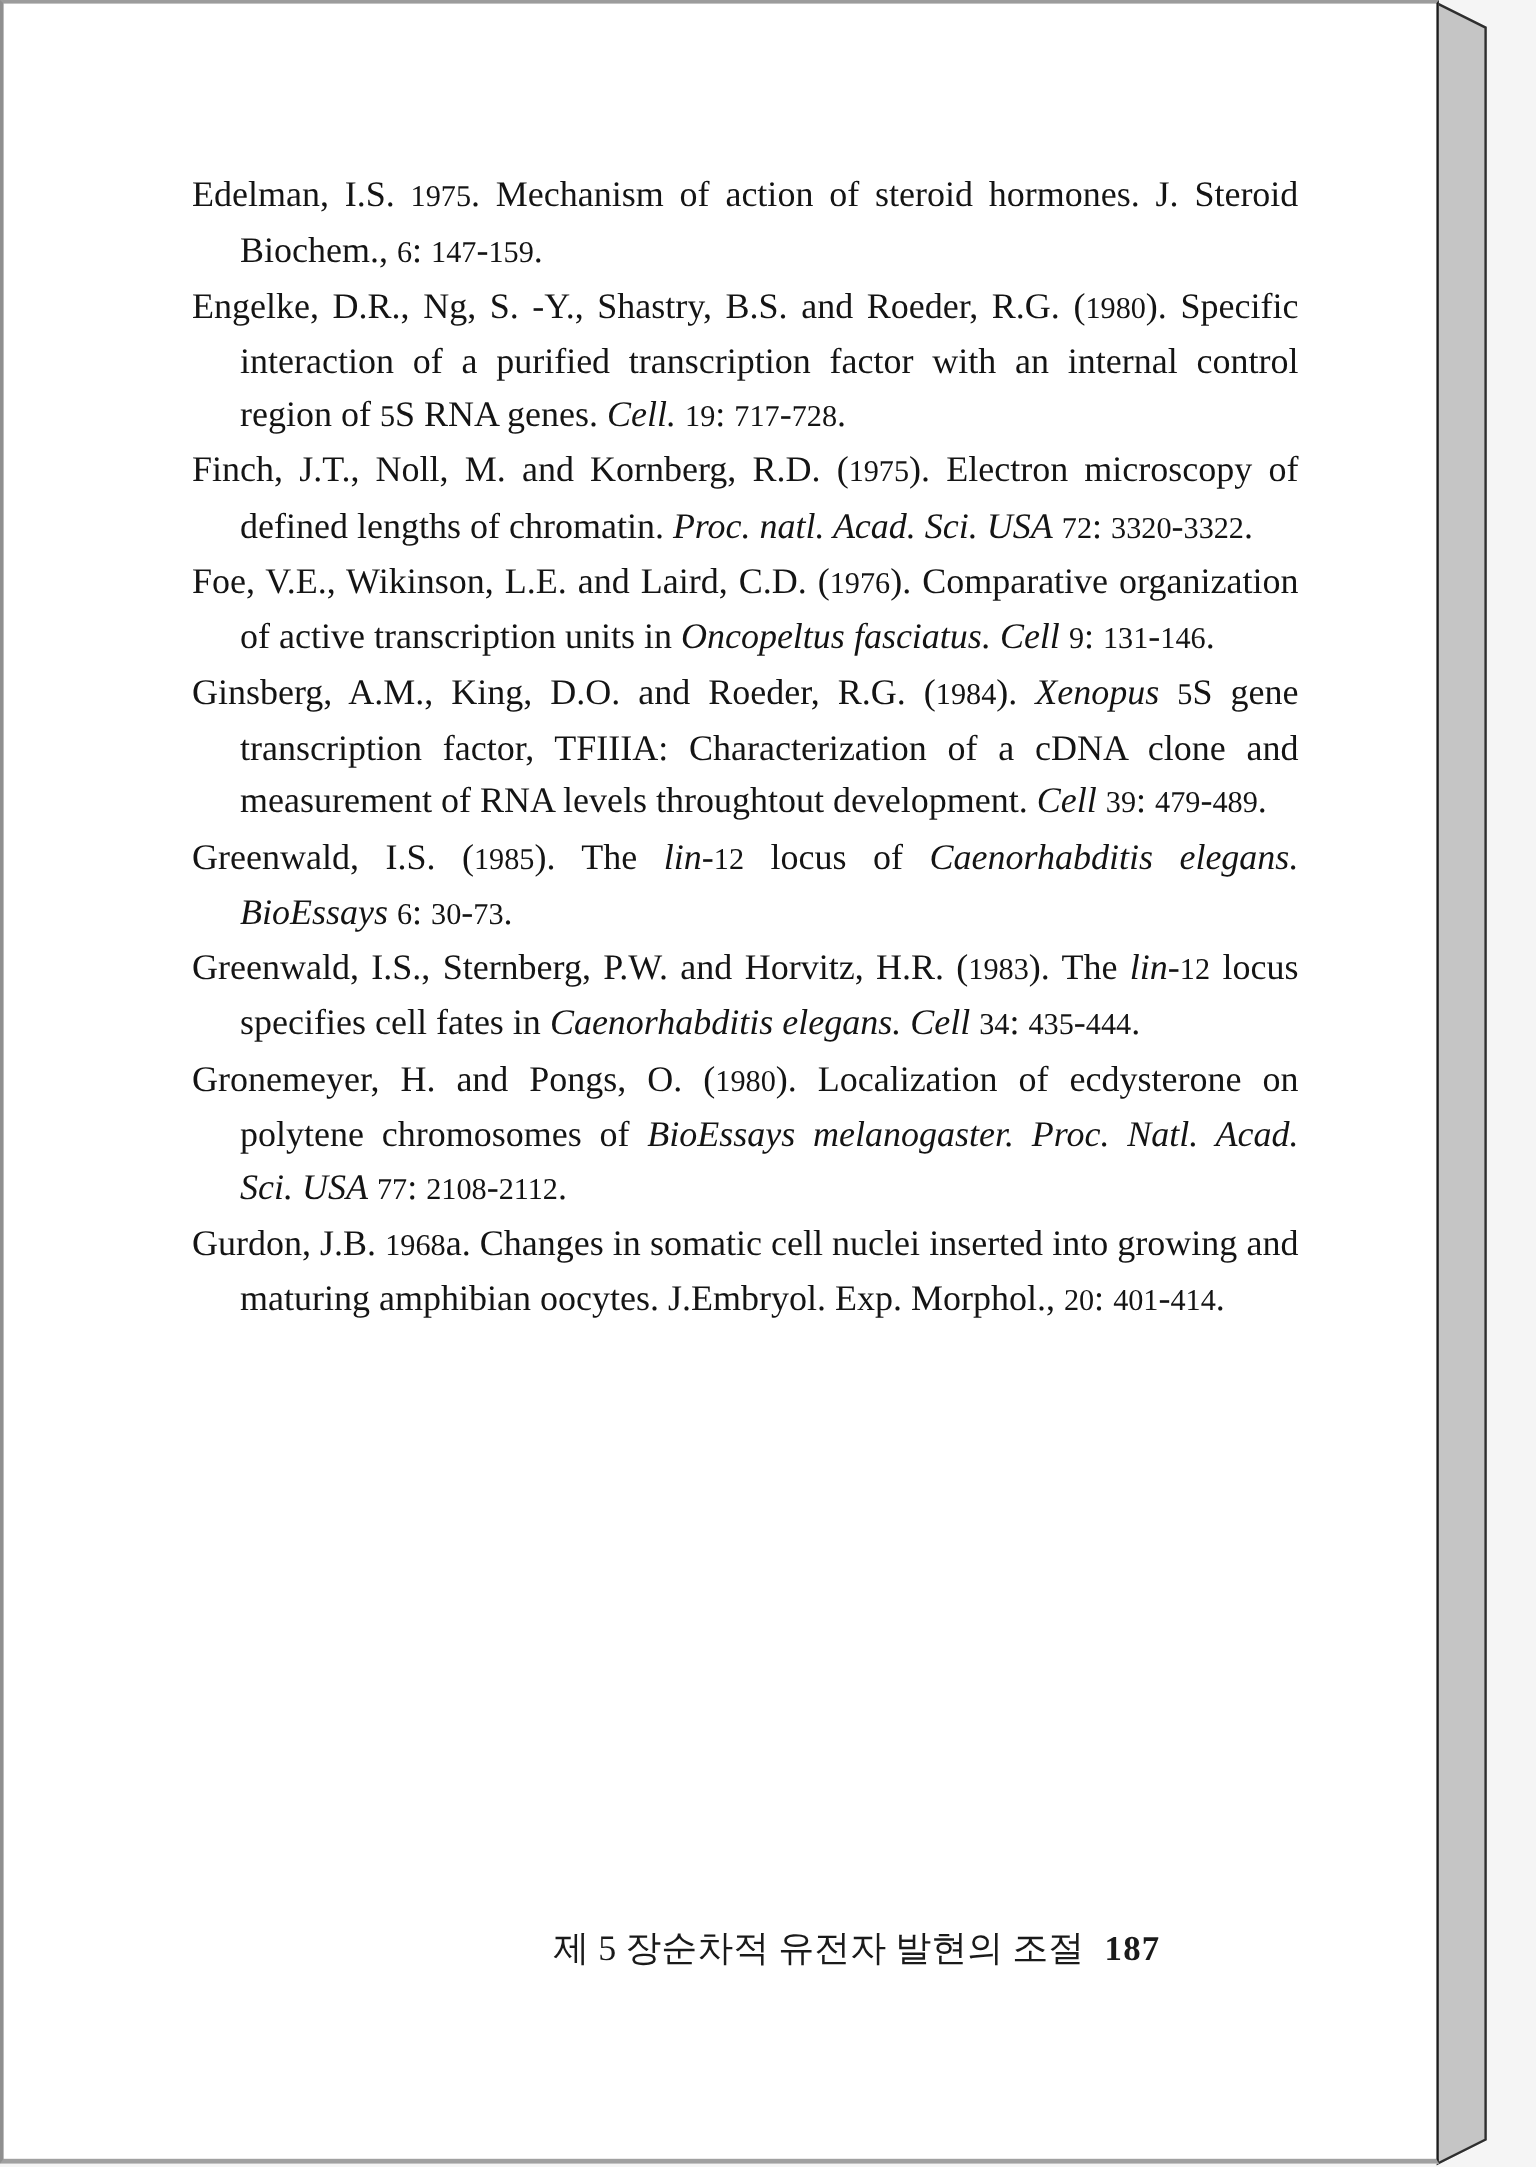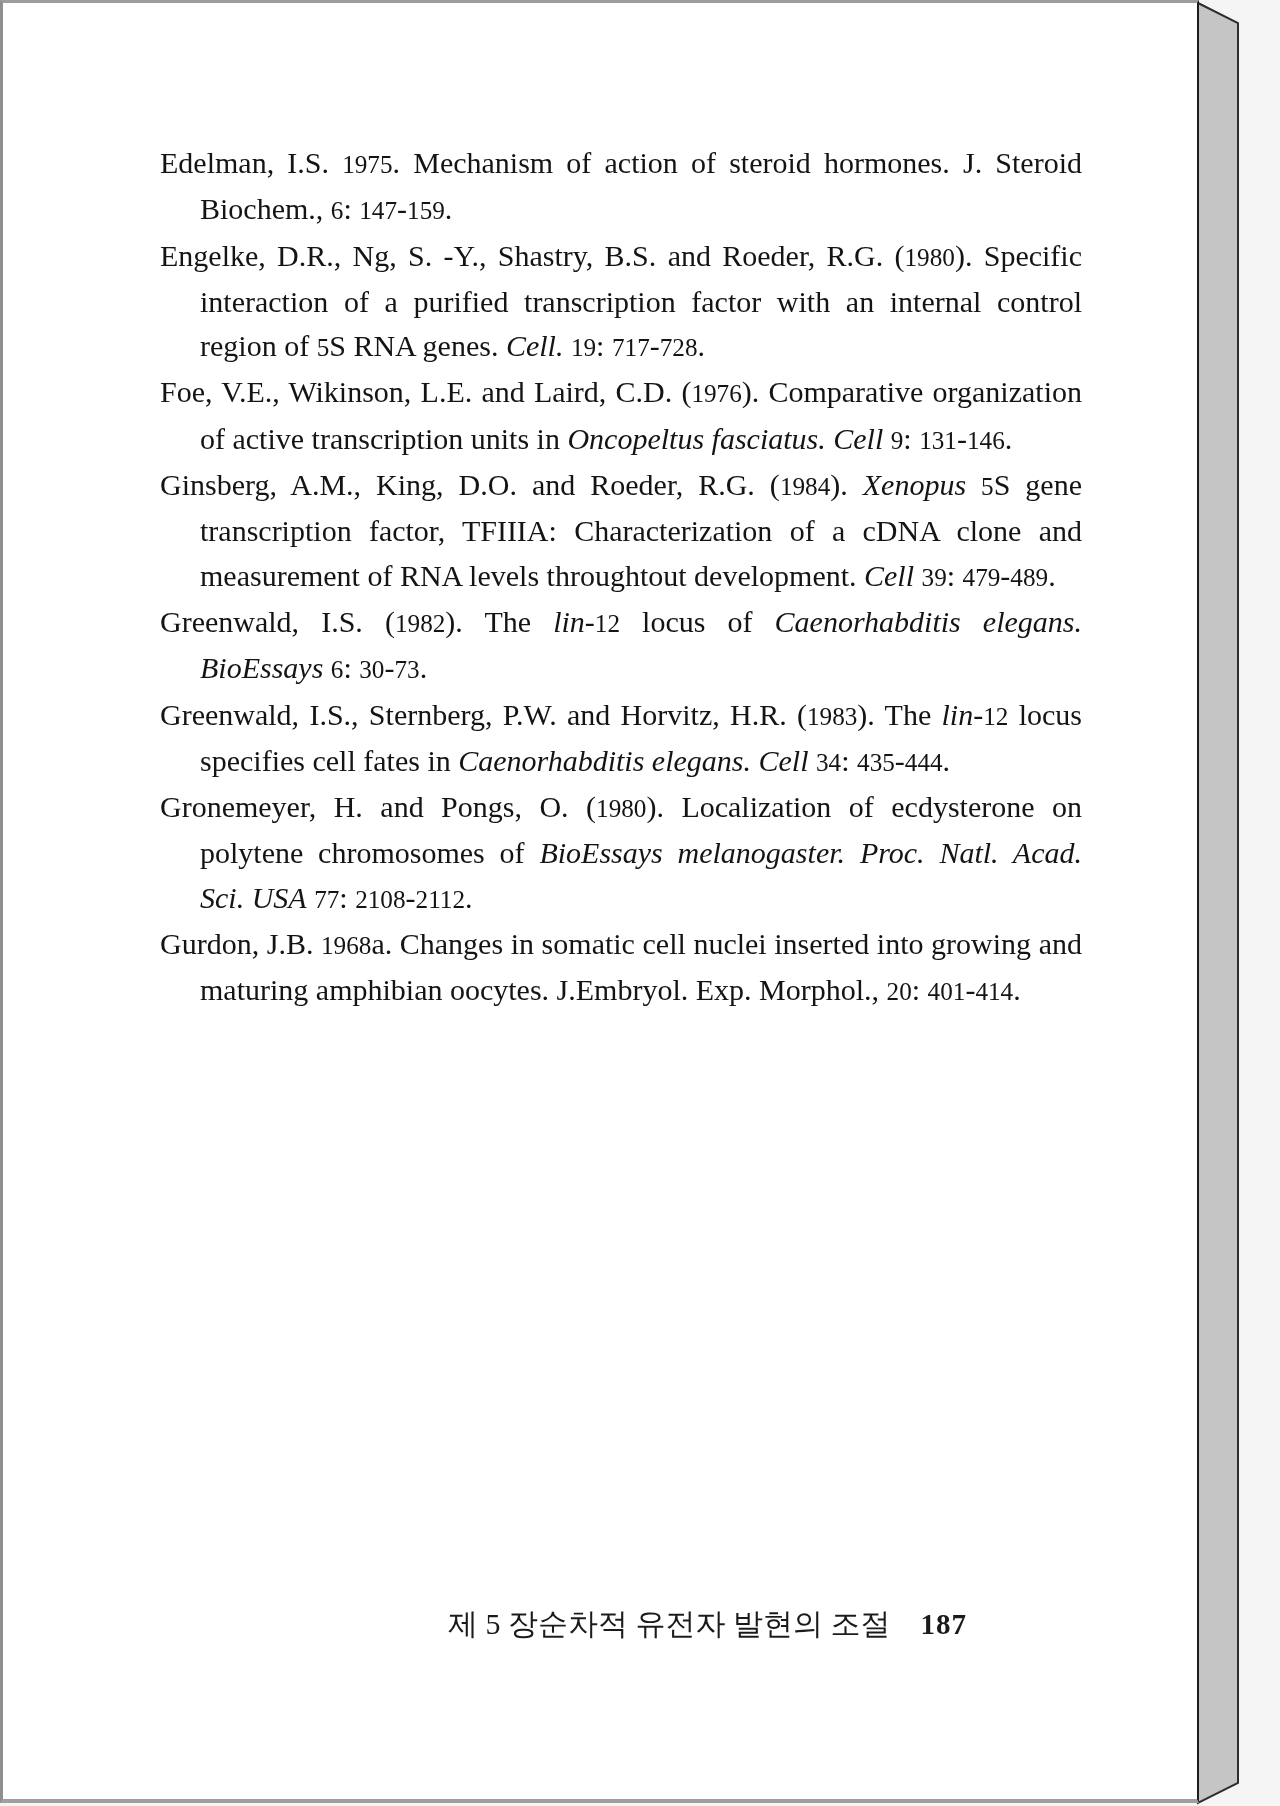--- a/index.html
+++ b/index.html
@@ -62,21 +62,21 @@
     top: 1600px;
     width: 964px;
     text-align: right;
     font-family: "Liberation Serif", serif;
     font-size: 30px;
     line-height: 42px;
     color: #1a1a1a;
     white-space: nowrap;
   }
   .footer .chapter-label { }
-  .footer .chapter-title { margin-right: 30px; }
+  .footer .chapter-title { margin-right: 17px; }
   .footer .pagenum {
     font-weight: bold;
     letter-spacing: 1px;
     font-size: 29px;
     text-align: center;
   }
 </style>
 </head>
 <body>
 
@@ -84,23 +84,24 @@
 
   <svg class="edge-svg" viewBox="0 0 50 1806" xmlns="http://www.w3.org/2000/svg">
     <polygon points="1,3 41,23 41,1783 1,1803" fill="#c5c5c5" stroke="#2e2e2e" stroke-width="2"></polygon>
   </svg>
 
   <div class="page">
 
     <div class="content">
         <p class="ref"><span class="">Edelman, I.S. <span class="num">1975</span>. Mechanism of action of steroid hormones. J. Steroid Biochem., <span class="num">6</span>: <span class="num">147</span>-<span class="num">159</span>.</span></p>
         <p class="ref"><span class="">Engelke, D.R., Ng, S. -Y., Shastry, B.S. and Roeder, R.G. (<span class="num">1980</span>). Specific interaction of a purified transcription factor with an internal control region of <span class="num">5</span>S RNA genes. </span><span class="it">Cell.</span><span class=""> <span class="num">19</span>: <span class="num">717</span>-<span class="num">728</span>.</span></p>
+        <p class="ref"><span class="">Finch, J.T., Noll, M. and Kornberg, R.D. (<span class="num">1975</span>). Electron microscopy of defined lengths of chromatin. </span><span class="it">Proc. natl. Acad. Sci. USA</span><span class=""> <span class="num">72</span>: <span class="num">3320</span>-<span class="num">3322</span>.</span></p>
         <p class="ref"><span class="">Foe, V.E., Wikinson, L.E. and Laird, C.D. (<span class="num">1976</span>). Comparative organization of active transcription units in </span><span class="it">Oncopeltus fasciatus.</span><span class=""> </span><span class="it">Cell</span><span class=""> <span class="num">9</span>: <span class="num">131</span>-<span class="num">146</span>.</span></p>
         <p class="ref"><span class="">Ginsberg, A.M., King, D.O. and Roeder, R.G. (<span class="num">1984</span>). </span><span class="it">Xenopus</span><span class=""> <span class="num">5</span>S gene transcription factor, TFIIIA: Characterization of a cDNA clone and measurement of RNA levels throughtout development. </span><span class="it">Cell</span><span class=""> <span class="num">39</span>: <span class="num">479</span>-<span class="num">489</span>.</span></p>
-        <p class="ref"><span class="">Greenwald, I.S. (<span class="num">1982</span>). The </span><span class="it">lin</span><span class="">-<span class="num">12</span> locus of </span><span class="it">Caenorhabditis elegans.</span><span class=""> </span><span class="it">BioEssays</span><span class=""> <span class="num">6</span>: <span class="num">30</span>-<span class="num">73</span>.</span></p>
+        <p class="ref"><span class="">Greenwald, I.S. (<span class="num">1985</span>). The </span><span class="it">lin</span><span class="">-<span class="num">12</span> locus of </span><span class="it">Caenorhabditis elegans.</span><span class=""> </span><span class="it">BioEssays</span><span class=""> <span class="num">6</span>: <span class="num">30</span>-<span class="num">73</span>.</span></p>
         <p class="ref"><span class="">Greenwald, I.S., Sternberg, P.W. and Horvitz, H.R. (<span class="num">1983</span>). The </span><span class="it">lin</span><span class="">-<span class="num">12</span> locus specifies cell fates in </span><span class="it">Caenorhabditis elegans.</span><span class=""> </span><span class="it">Cell</span><span class=""> <span class="num">34</span>: <span class="num">435</span>-<span class="num">444</span>.</span></p>
         <p class="ref"><span class="">Gronemeyer, H. and Pongs, O. (<span class="num">1980</span>). Localization of ecdysterone on polytene chromosomes of </span><span class="it">BioEssays melanogaster.</span><span class=""> </span><span class="it">Proc. Natl. Acad. Sci. USA</span><span class=""> <span class="num">77</span>: <span class="num">2108</span>-<span class="num">2112</span>.</span></p>
         <p class="ref"><span class="">Gurdon, J.B. <span class="num">1968</span>a. Changes in somatic cell nuclei inserted into growing and maturing amphibian oocytes. J.Embryol. Exp. Morphol., <span class="num">20</span>: <span class="num">401</span>-<span class="num">414</span>.</span></p>
       </div>
 
     <div class="footer">
       <span class="chapter-label">제 5 장</span><span class="chapter-title">순차적 유전자 발현의 조절</span><span class="pagenum">187</span>
     </div>
 
   </div>

